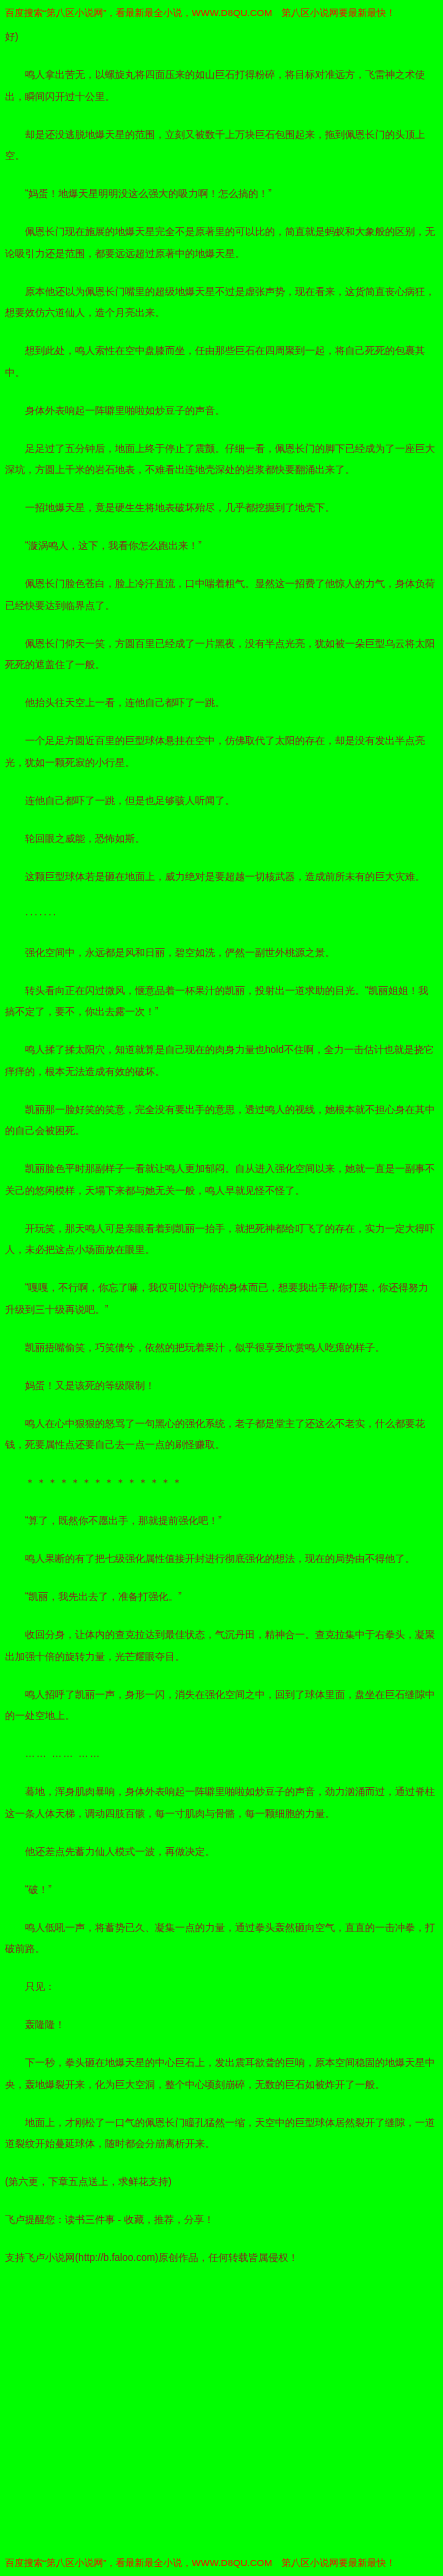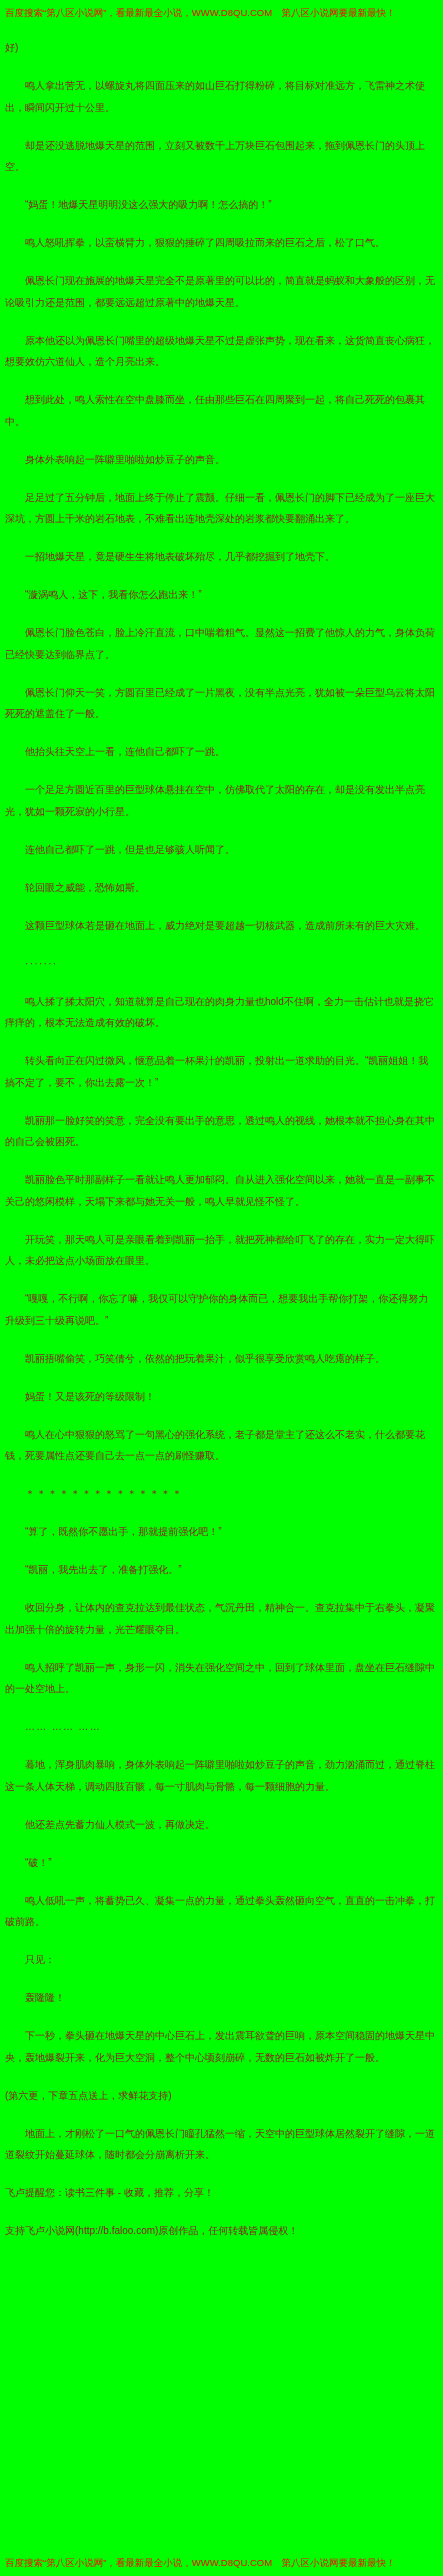--- a/index.html
+++ b/index.html
@@ -1,20 +1,19 @@
 <!DOCTYPE html>
 <html style="font-size:10px"><head>
 <meta charset="utf-8">
 <style>
   html,body{margin:0;padding:0;background:#00ff00;}
   .page{
     width:443px;height:2576px;box-sizing:border-box;background:#00ff00;
     display:flex;flex-direction:column;padding:5px 5px 6.3px 5px;overflow:hidden;
     font-family:"Liberation Sans","DejaVu Sans",sans-serif;
-    gap:11px;
   }
   .promo{color:#ff0000;font-size:9.5px;line-height:15px;word-break:break-all;}
   .promo.bottom{margin-top:auto;}
   .content{flex:0 1 auto;}
   .para{
     color:#8b2020;font-size:10px;line-height:21.5px;margin:16.5px 0;
     text-indent:2em;word-break:break-all;
   }
   .para.tail,.para.note,.para.hint,.para.link{text-indent:0;}
   .para.tail{margin-top:6.3px;margin-bottom:11.4px;}
@@ -24,59 +23,60 @@
 <body>
 
 <div class="page">
   <div class="promo top">百度搜索“第八区小说网”，看最新最全小说，WWW.D8QU.COM　第八区小说网要最新最快！</div>
 
   <div class="content" id="content">
       <p class="para tail">好)</p>
       <p class="para text">鸣人拿出苦无，以螺旋丸将四面压来的如山巨石打得粉碎，将目标对准远方，飞雷神之术使出，瞬间闪开过十公里。</p>
       <p class="para text">却是还没逃脱地爆天星的范围，立刻又被数千上万块巨石包围起来，拖到佩恩长门的头顶上空。</p>
       <p class="para text">“妈蛋！地爆天星明明没这么强大的吸力啊！怎么搞的！”</p>
-      <p class="para text">鸣人怒吼挥拳，以蛮横臂力，狠狠的捶碎了四周吸拉而来的巨石之后，松了口气。</p>
       <p class="para text">佩恩长门现在施展的地爆天星完全不是原著里的可以比的，简直就是蚂蚁和大象般的区别，无论吸引力还是范围，都要远远超过原著中的地爆天星。</p>
       <p class="para text">原本他还以为佩恩长门嘴里的超级地爆天星不过是虚张声势，现在看来，这货简直丧心病狂，想要效仿六道仙人，造个月亮出来。</p>
       <p class="para text">想到此处，鸣人索性在空中盘膝而坐，任由那些巨石在四周聚到一起，将自己死死的包裹其中。</p>
       <p class="para text">身体外表响起一阵噼里啪啦如炒豆子的声音。</p>
       <p class="para text">足足过了五分钟后，地面上终于停止了震颤。仔细一看，佩恩长门的脚下已经成为了一座巨大深坑，方圆上千米的岩石地表，不难看出连地壳深处的岩浆都快要翻涌出来了。</p>
       <p class="para text">一招地爆天星，竟是硬生生将地表破坏殆尽，几乎都挖掘到了地壳下。</p>
       <p class="para text">“漩涡鸣人，这下，我看你怎么跑出来！”</p>
       <p class="para text">佩恩长门脸色苍白，脸上冷汗直流，口中喘着粗气。显然这一招费了他惊人的力气，身体负荷已经快要达到临界点了。</p>
       <p class="para text">佩恩长门仰天一笑，方圆百里已经成了一片黑夜，没有半点光亮，犹如被一朵巨型乌云将太阳死死的遮盖住了一般。</p>
       <p class="para text">他抬头往天空上一看，连他自己都吓了一跳。</p>
       <p class="para text">一个足足方圆近百里的巨型球体悬挂在空中，仿佛取代了太阳的存在，却是没有发出半点亮光，犹如一颗死寂的小行星。</p>
       <p class="para text">连他自己都吓了一跳，但是也足够骇人听闻了。</p>
       <p class="para text">轮回眼之威能，恐怖如斯。</p>
       <p class="para text">这颗巨型球体若是砸在地面上，威力绝对是要超越一切核武器，造成前所未有的巨大灾难。</p>
       <p class="para dots">·······</p>
+      <p class="para text">强化空间中，永远都是风和日丽，碧空如洗，俨然一副世外桃源之景。</p>
+      <p class="para text">转头看向正在闪过微风，惬意品着一杯果汁的凯丽，投射出一道求助的目光。“凯丽姐姐！我搞不定了，要不，你出去露一次！”</p>
       <p class="para text">鸣人揉了揉太阳穴，知道就算是自己现在的肉身力量也hold不住啊，全力一击估计也就是挠它痒痒的，根本无法造成有效的破坏。</p>
-      <p class="para text">转头看向正在闪过微风，惬意品着一杯果汁的凯丽，投射出一道求助的目光。“凯丽姐姐！我搞不定了，要不，你出去露一次！”</p>
       <p class="para text">凯丽那一脸好笑的笑意，完全没有要出手的意思，透过鸣人的视线，她根本就不担心身在其中的自己会被困死。</p>
       <p class="para text">凯丽脸色平时那副样子一看就让鸣人更加郁闷。自从进入强化空间以来，她就一直是一副事不关己的悠闲模样，天塌下来都与她无关一般，鸣人早就见怪不怪了。</p>
       <p class="para text">开玩笑，那天鸣人可是亲眼看着到凯丽一抬手，就把死神都给叮飞了的存在，实力一定大得吓人，未必把这点小场面放在眼里。</p>
       <p class="para text">“嘎嘎，不行啊，你忘了嘛，我仅可以守护你的身体而已，想要我出手帮你打架，你还得努力升级到三十级再说吧。”</p>
       <p class="para text">凯丽捂嘴偷笑，巧笑倩兮，依然的把玩着果汁，似乎很享受欣赏鸣人吃瘪的样子。</p>
       <p class="para text">妈蛋！又是该死的等级限制！</p>
       <p class="para text">鸣人在心中狠狠的怒骂了一句黑心的强化系统，老子都是堂主了还这么不老实，什么都要花钱，死要属性点还要自己去一点一点的刷怪赚取。</p>
       <p class="para stars">＊＊＊＊＊＊＊＊＊＊＊＊＊＊</p>
       <p class="para text">“算了，既然你不愿出手，那就提前强化吧！”</p>
+      <p class="para text">鸣人果断的有了把七级强化属性值接开封进行彻底强化的想法，现在的局势由不得他了。</p>
       <p class="para text">“凯丽，我先出去了，准备打强化。”</p>
       <p class="para text">收回分身，让体内的查克拉达到最佳状态，气沉丹田，精神合一。查克拉集中于右拳头，凝聚出加强十倍的旋转力量，光芒耀眼夺目。</p>
       <p class="para text">鸣人招呼了凯丽一声，身形一闪，消失在强化空间之中，回到了球体里面，盘坐在巨石缝隙中的一处空地上。</p>
       <p class="para dots">…… …… ……</p>
       <p class="para text">蓦地，浑身肌肉暴响，身体外表响起一阵噼里啪啦如炒豆子的声音，劲力汹涌而过，通过脊柱这一条人体天梯，调动四肢百骸，每一寸肌肉与骨骼，每一颗细胞的力量。</p>
       <p class="para text">他还差点先蓄力仙人模式一波，再做决定。</p>
       <p class="para text">“破！”</p>
       <p class="para text">鸣人低吼一声，将蓄势已久、凝集一点的力量，通过拳头轰然砸向空气，直直的一击冲拳，打破前路。</p>
       <p class="para text">只见：</p>
       <p class="para text">轰隆隆！</p>
       <p class="para text">下一秒，拳头砸在地爆天星的中心巨石上，发出震耳欲聋的巨响，原本空间稳固的地爆天星中央，轰地爆裂开来，化为巨大空洞，整个中心顷刻崩碎，无数的巨石如被炸开了一般。</p>
+      <p class="para text">地面上，才刚松了一口气的佩恩长门瞳孔猛然一缩，天空中的巨型球体居然裂开了缝隙，一道道裂纹开始蔓延球体，随时都会分崩离析开来。</p>
       <p class="para note">(第六更，下章五点送上，求鲜花支持)</p>
-      <p class="para text">地面上，才刚松了一口气的佩恩长门瞳孔猛然一缩，天空中的巨型球体居然裂开了缝隙，一道道裂纹开始蔓延球体，随时都会分崩离析开来。</p>
       <p class="para hint">飞卢提醒您：读书三件事 - 收藏，推荐，分享！</p>
       <p class="para link">支持飞卢小说网(http://b.faloo.com)原创作品，任何转载皆属侵权！</p>
     </div>
 
   <div class="promo bottom">百度搜索“第八区小说网”，看最新最全小说，WWW.D8QU.COM　第八区小说网要最新最快！</div>
 </div>
 
 
 </body></html>

